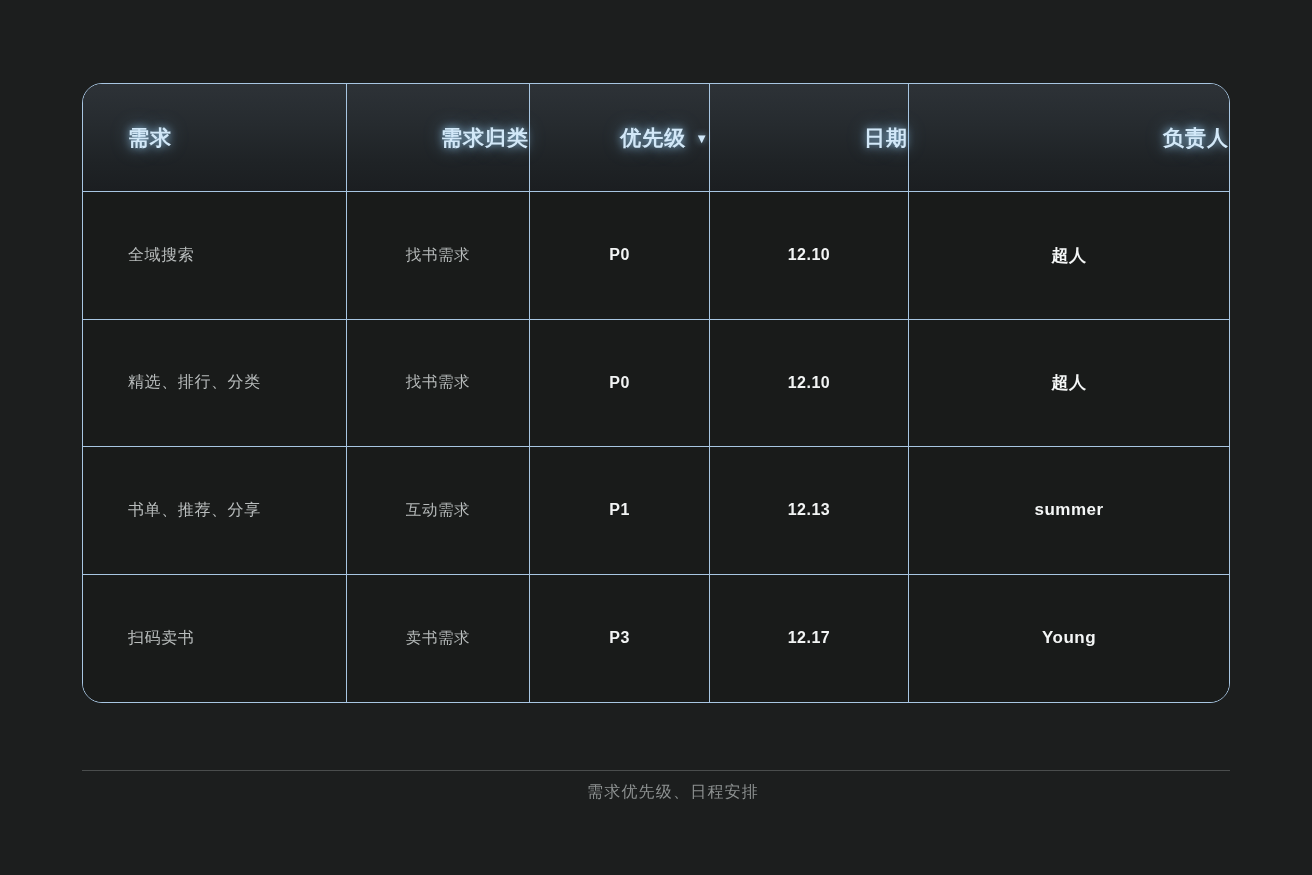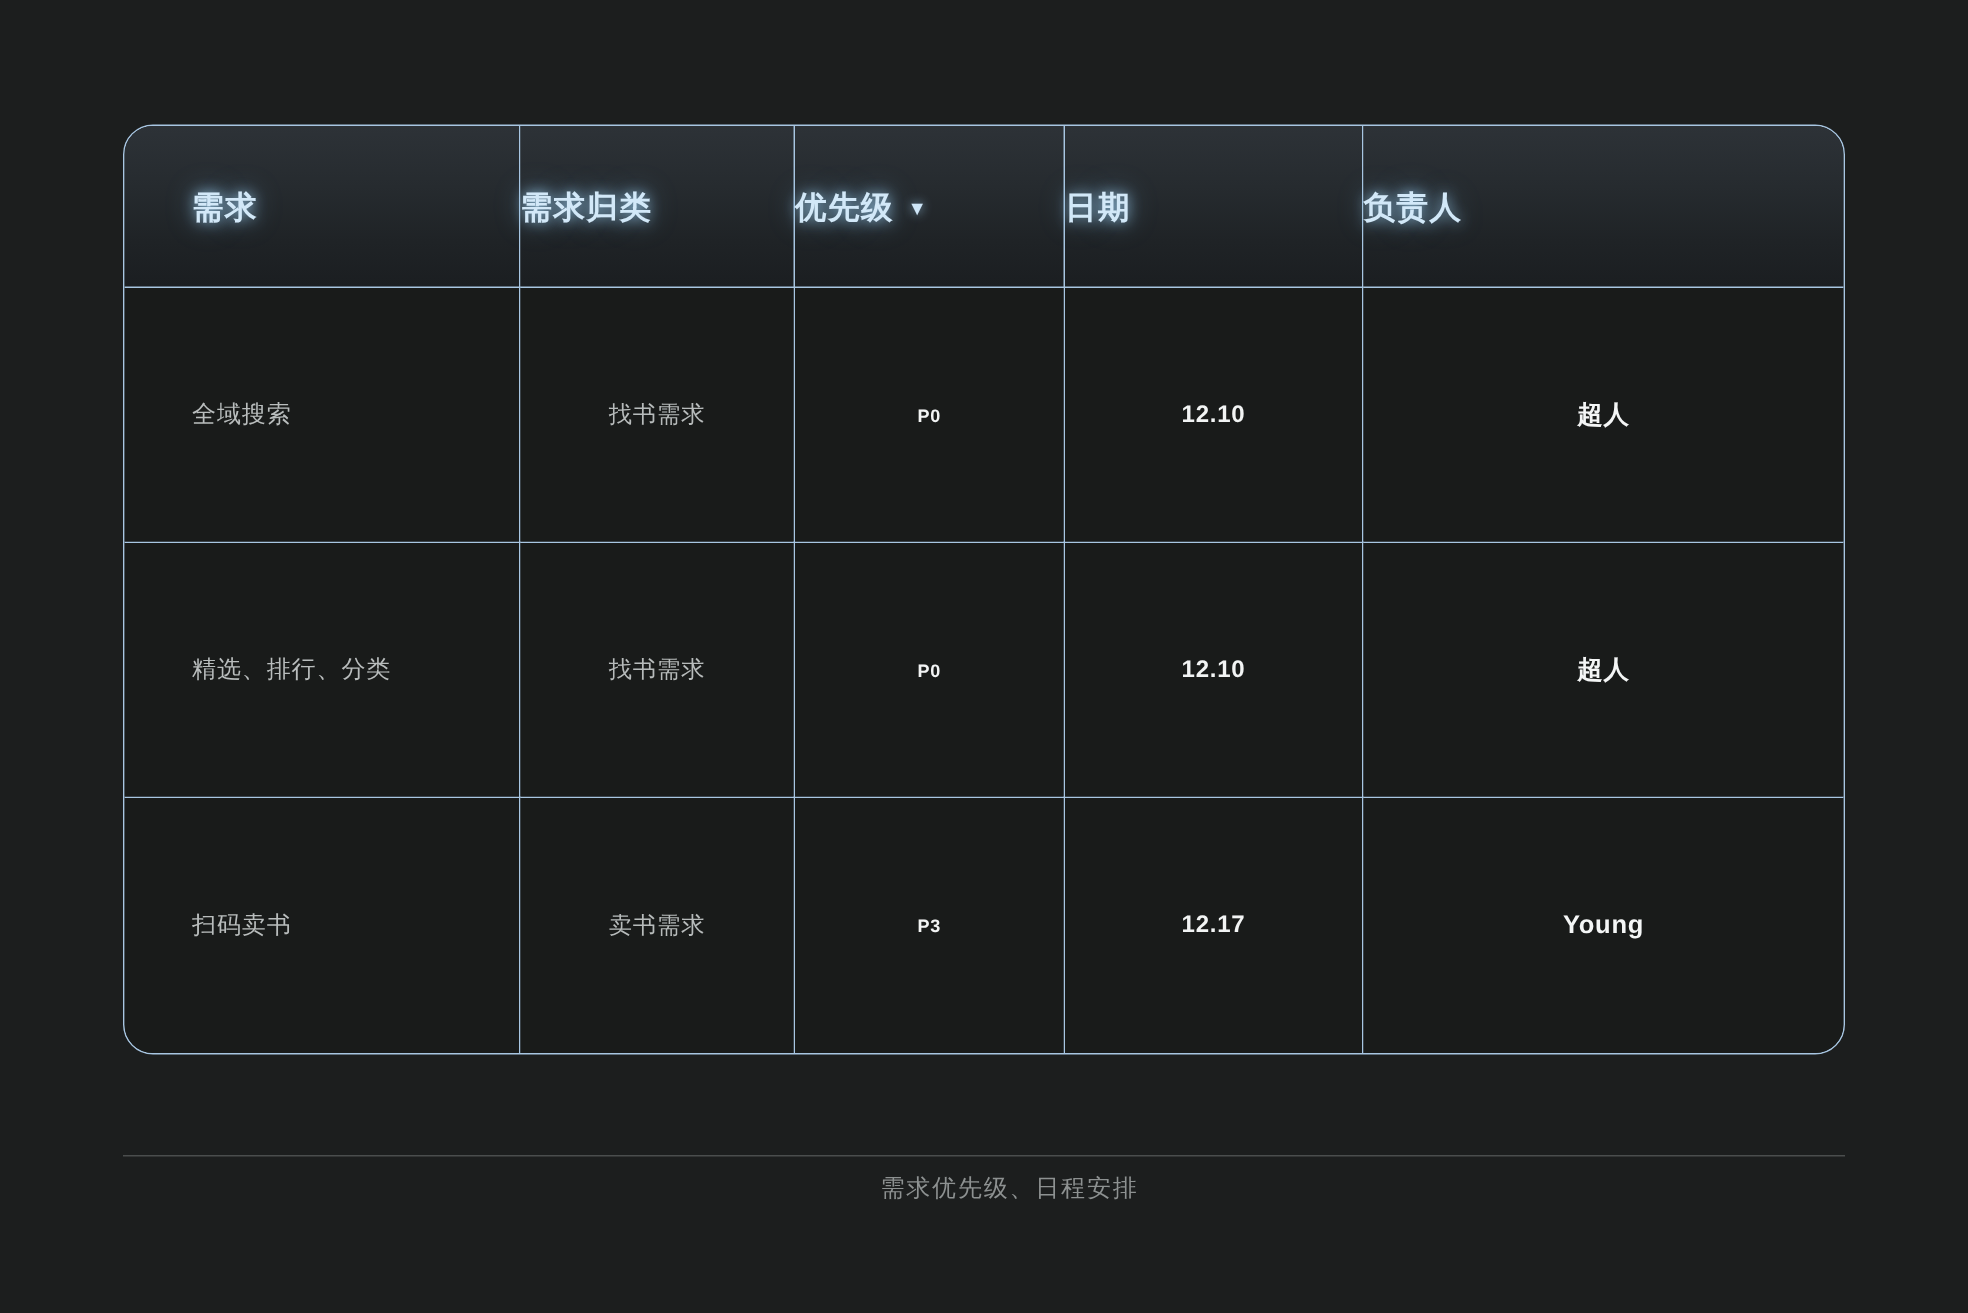--- a/index.html
+++ b/index.html
@@ -46,21 +46,21 @@
 
   
   thead th {
     height: 108px;
     background: linear-gradient(180deg, #2d3237 0%, #262b2f 38%, #1f2326 72%, #1b1e21 100%);
     border-bottom: 1.6px solid #a8c6e2;
     border-right: 1.6px solid #a8c6e2;
     color: #d2e8f8;
     font-size: 21px;
     font-weight: 700;
-    text-align: left;
+    text-align: right;
     vertical-align: middle;
     letter-spacing: 1px;
     text-shadow: 0 0 9px rgba(160,210,245,0.85),
                  0 0 20px rgba(120,180,225,0.45);
     white-space: nowrap;
   }
   thead th:last-child { border-right: none; }
 
   th.head-left {
     text-align: left;
@@ -111,21 +111,21 @@
     letter-spacing: 0.6px;
   }
   .t-cat {
     color: #b7bbbb;
     font-size: 15.5px;
     font-weight: 500;
     letter-spacing: 0.6px;
   }
   .t-pri {
     color: #f2f4f4;
-    font-size: 12px;
+    font-size: 16px;
     font-weight: 700;
     letter-spacing: 0.5px;
   }
   .t-date {
     color: #f2f4f4;
     font-size: 16px;
     font-weight: 700;
     letter-spacing: 0.5px;
   }
   .t-owner {
@@ -239,20 +239,47 @@
             </div>
           </td>
         <td>
             <div class="cellfill">
               <span class="t-owner">超人</span>
             </div>
           </td>
       </tr>
 
 
+      <tr>
+        <td class="col-req">
+            <div class="cellfill">
+              <span class="t-req">书单、推荐、分享</span>
+            </div>
+          </td>
+        <td>
+            <div class="cellfill">
+              <span class="t-cat">互动需求</span>
+            </div>
+          </td>
+        <td>
+            <div class="cellfill">
+              <span class="t-pri">P1</span>
+            </div>
+          </td>
+        <td>
+            <div class="cellfill">
+              <span class="t-date">12.13</span>
+            </div>
+          </td>
+        <td>
+            <div class="cellfill">
+              <span class="t-owner">summer</span>
+            </div>
+          </td>
+      </tr>
 
 
       <tr>
         <td class="col-req">
             <div class="cellfill">
               <span class="t-req">扫码卖书</span>
             </div>
           </td>
         <td>
             <div class="cellfill">

